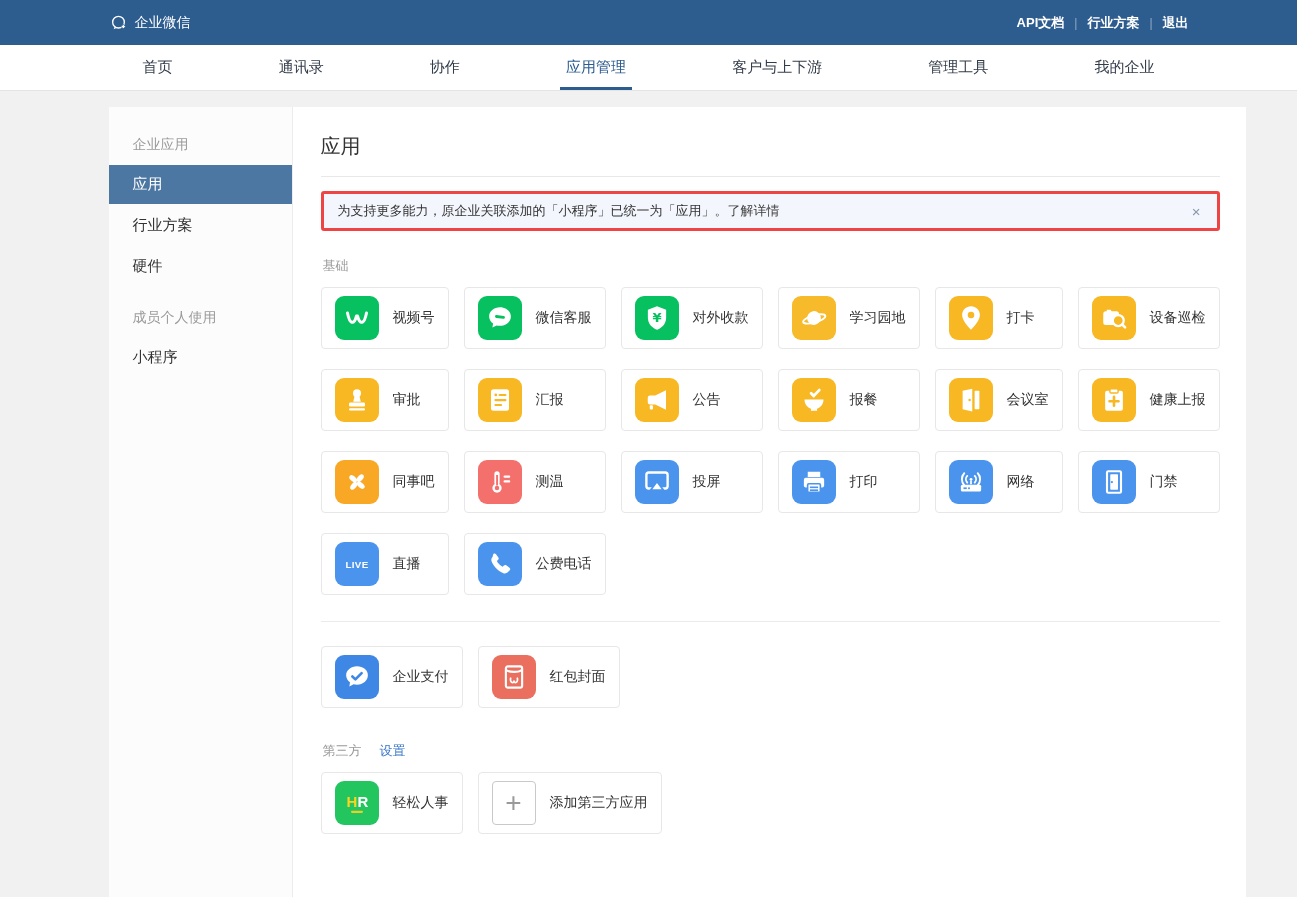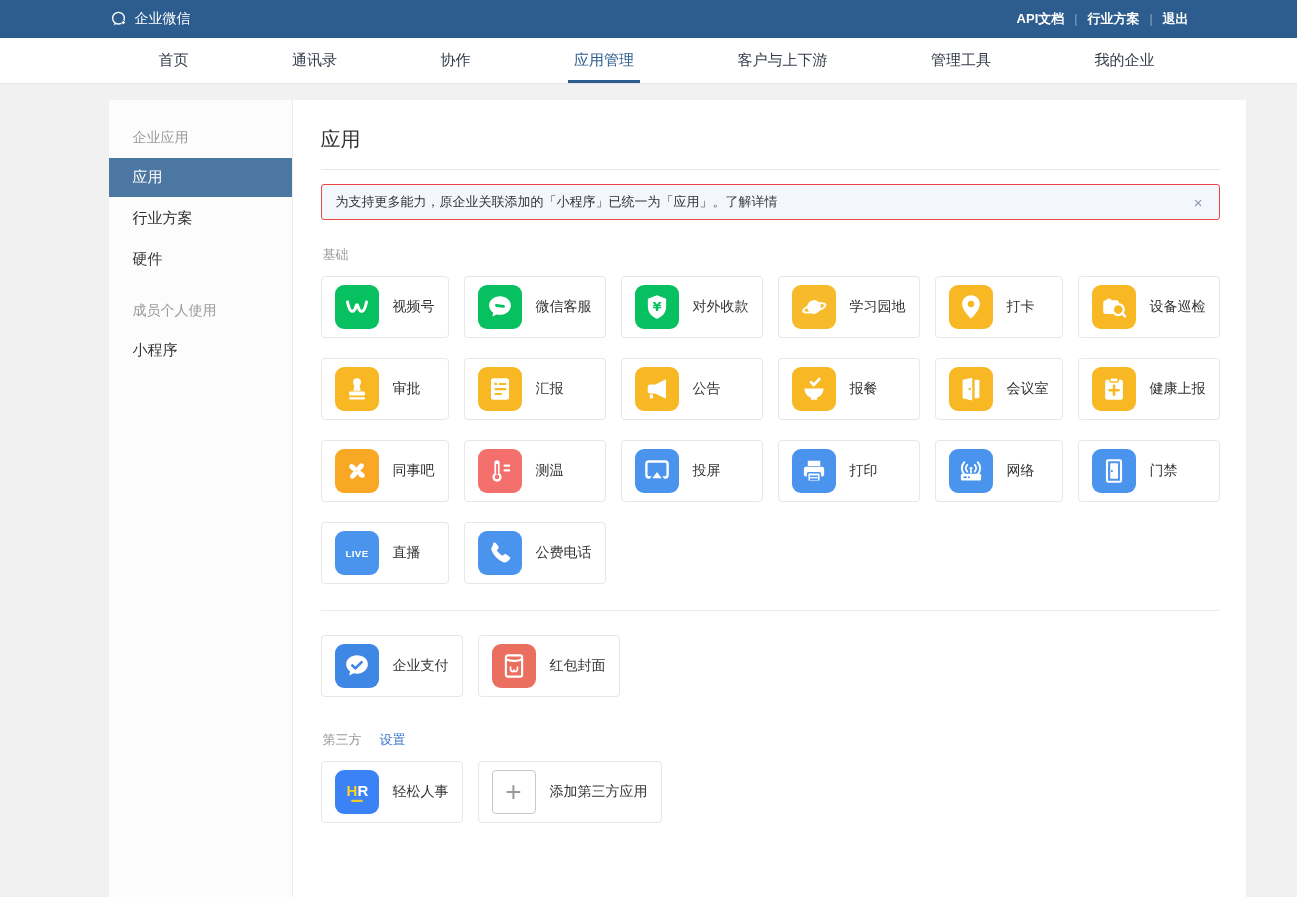--- a/index.html
+++ b/index.html
@@ -2,50 +2,50 @@
 <html><head>
 <meta charset="utf-8">
 <style>
   * { margin:0; padding:0; box-sizing:border-box; }
   html,body { height:100%; }
   body {
     font-family:"Liberation Sans","DejaVu Sans",sans-serif;
     background:#f1f1f1; min-width:1297px; color:#333;
   }
   
-  .topbar { background:#2d5c8f; height:38px; }
+  .topbar { background:#2d5c8f; height:45px; }
   .topbar-inner { width:1080px; margin:0 auto; height:100%;
     display:flex; align-items:center; justify-content:space-between; }
   .brand { display:flex; align-items:center; gap:6px; color:#fff; font-size:14px; }
   .brand svg { width:20px; height:20px; display:block; }
   .top-links { display:flex; align-items:center; gap:10px; }
   .top-link { color:#fff; font-size:13px; text-decoration:none; cursor:pointer;font-weight:bold; }
   .top-sep { color:rgba(255,255,255,.45); font-size:12px; }
   
   .nav { background:#fff; border-bottom:1px solid #e4e4e4; }
   .nav-inner { width:1080px; margin:0 auto; display:flex;
     justify-content:space-between; padding:0 28px; }
   .nav-tab { font-size:15px; color:#333c4a; padding:13px 6px 10px;
-    border-bottom:3px solid transparent; cursor:pointer;margin-left:16px; }
+    border-bottom:3px solid transparent; cursor:pointer; }
   .nav-tab.active { color:#2d5c8f; border-bottom-color:#2d5c8f; }
   
   .wrap { width:1080px; margin:16px auto 0; display:flex;
     align-items:stretch; min-height:calc(100vh - 100px); }
   
   .sidebar { width:184px; background:#fcfcfc; border-right:1px solid #ececec;
     padding-top:20px; flex-shrink:0; }
   .side-header { font-size:14px; color:#9a9a9a; padding:9px 24px; }
   .side-item { font-size:15px; color:#333; padding:10px 24px; margin:2px 0; cursor:pointer; }
   .side-item.active { background:#4d77a3; color:#fff; }
   .side-group + .side-group { margin-top:14px; }
   
   .main { flex:1; background:#fff; padding:26px 26px 60px 28px; }
   .page-title { font-size:20px; font-weight:normal; color:#333;
     padding-bottom:16px; border-bottom:1px solid #e8e8e8; }
-  .notice { margin-top:14px; background:#f3f6fc; border:1px solid #ef4444;
+  .notice { margin-top:14px; background:#f3f6fc; border:3px solid #ef4444;
     border-radius:3px; padding:8px 14px; font-size:13px; color:#333;
     display:flex; align-items:center; }
   .notice-link { color:#404040; text-decoration:none; cursor:pointer; margin-left:0;text-align:center; }
   .notice-close { margin-left:auto; color:#8795ad; font-size:15px; cursor:pointer;
     line-height:1; padding:0 2px; }
   .section-label-row { display:flex; gap:18px;
     margin:26px 0 12px 2px; }
   .section-label { font-size:13px; color:#999; }
   .settings-link { font-size:13px; color:#3977c9; text-decoration:none; cursor:pointer; }
   .grid { display:grid; grid-template-columns:repeat(6,1fr); gap:20px 15px; }
@@ -357,21 +357,21 @@
         </div>
       </div>
 
     <div class="third-section">
       <div class="section-label-row">
         <span class="section-label">第三方</span>
         <a class="settings-link">设置</a>
       </div>
       <div class="grid" id="third-grid">
           <div class="card">
-            <div class="app-icon" style="background: #3b82f6;">
+            <div class="app-icon" style="background: #22c55e;">
               <svg viewBox="0 0 24 24">
                 <text x="12.3" y="15.4" text-anchor="middle" font-size="12" font-weight="bold" font-family="Liberation Sans,sans-serif"><tspan fill="#ffd21e">H</tspan><tspan fill="#fff">R</tspan></text>
                 <rect x="7.2" y="18.2" width="9.6" height="1.7" rx="0.85" fill="#ffd21e" opacity="0.9"></rect>
               </svg>
             </div>
             <div class="app-name">轻松人事</div>
           </div>
           <div class="card">
             <div class="add-box">+</div>
             <div class="app-name">添加第三方应用</div>

